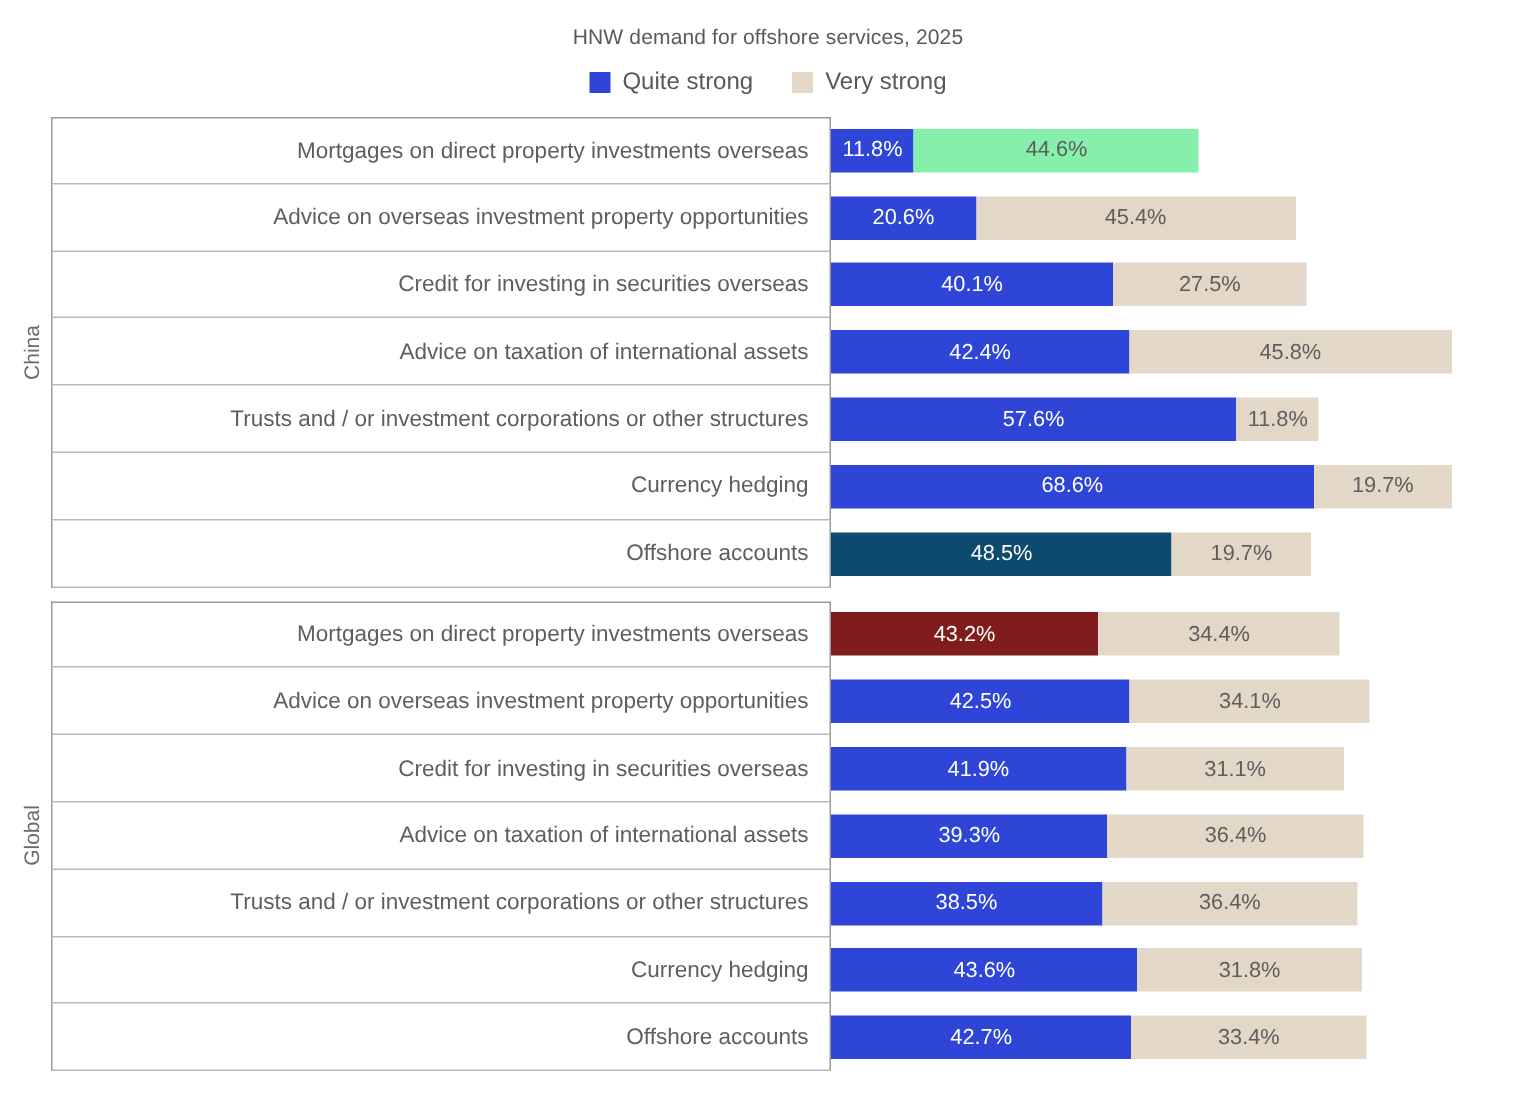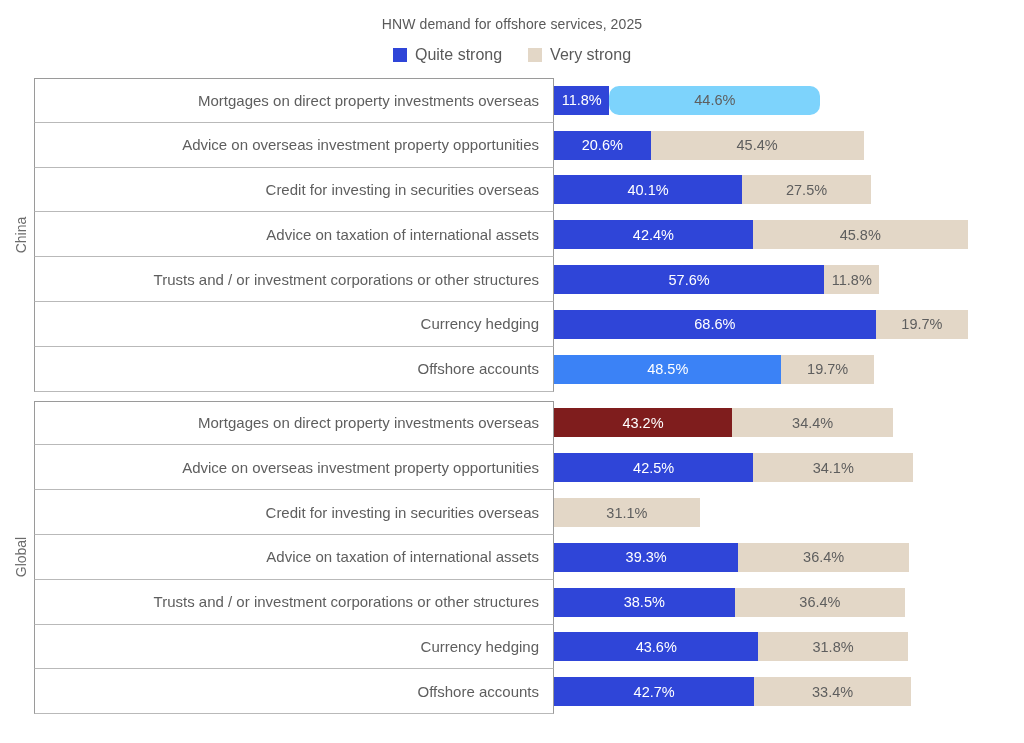--- a/index.html
+++ b/index.html
@@ -138,21 +138,21 @@
     </div>
   </div>
 
   <div class="plot" id="plot">
       <div class="group">
         <div class="group-row first">
           <div class="group-label-cell"></div>
           <div class="cat-cell">Mortgages on direct property investments overseas</div>
           <div class="bars-cell">
             <div class="seg quite" style="width: 55.342px; background: rgb(47, 69, 216);">11.8%</div>
-            <div class="seg very" style="width: 211px; background: #7dd3fc; border-radius: 10px;">44.6%</div>
+            <div class="seg very" style="width: 190px; background: #86efac;">44.6%</div>
           </div>
         </div>
         <div class="group-row">
           <div class="group-label-cell"></div>
           <div class="cat-cell">Advice on overseas investment property opportunities</div>
           <div class="bars-cell">
             <div class="seg quite" style="width: 96.614px; background: rgb(47, 69, 216);">20.6%</div>
             <div class="seg very" style="width: 212.926px; background: rgb(227, 215, 199); text-align: right;">45.4%</div>
           </div>
         </div>
@@ -187,21 +187,21 @@
           <div class="cat-cell">Currency hedging</div>
           <div class="bars-cell">
             <div class="seg quite" style="width: 321.734px; background: rgb(47, 69, 216);">68.6%</div>
             <div class="seg very" style="width: 92.393px; background: rgb(227, 215, 199);">19.7%</div>
           </div>
         </div>
         <div class="group-row">
           <div class="group-label-cell"></div>
           <div class="cat-cell">Offshore accounts</div>
           <div class="bars-cell">
-            <div class="seg quite" style="width: 227.465px; background: #3b82f6;">48.5%</div>
+            <div class="seg quite" style="width: 227.465px; background: #0c4a6e;">48.5%</div>
             <div class="seg very" style="width: 92.393px; background: rgb(227, 215, 199);">19.7%</div>
           </div>
         </div>
       </div>
       <div class="group-divider"></div>
       <div class="group">
         <div class="group-row first">
           <div class="group-label-cell"></div>
           <div class="cat-cell">Mortgages on direct property investments overseas</div>
           <div class="bars-cell">
@@ -214,20 +214,21 @@
           <div class="cat-cell">Advice on overseas investment property opportunities</div>
           <div class="bars-cell">
             <div class="seg quite" style="width: 199.325px; background: rgb(47, 69, 216);">42.5%</div>
             <div class="seg very" style="width: 159.929px; background: rgb(227, 215, 199);">34.1%</div>
           </div>
         </div>
         <div class="group-row">
           <div class="group-label-cell"></div>
           <div class="cat-cell">Credit for investing in securities overseas</div>
           <div class="bars-cell">
+            <div class="seg quite" style="width: 196.511px; background: rgb(47, 69, 216);">41.9%</div>
             <div class="seg very" style="width: 145.859px; background: rgb(227, 215, 199);">31.1%</div>
           </div>
         </div>
         <div class="group-row">
           <div class="group-label-cell">
             <span class="group-label">Global</span>
           </div>
           <div class="cat-cell">Advice on taxation of international assets</div>
           <div class="bars-cell">
             <div class="seg quite" style="width: 184.317px; background: rgb(47, 69, 216);">39.3%</div>

